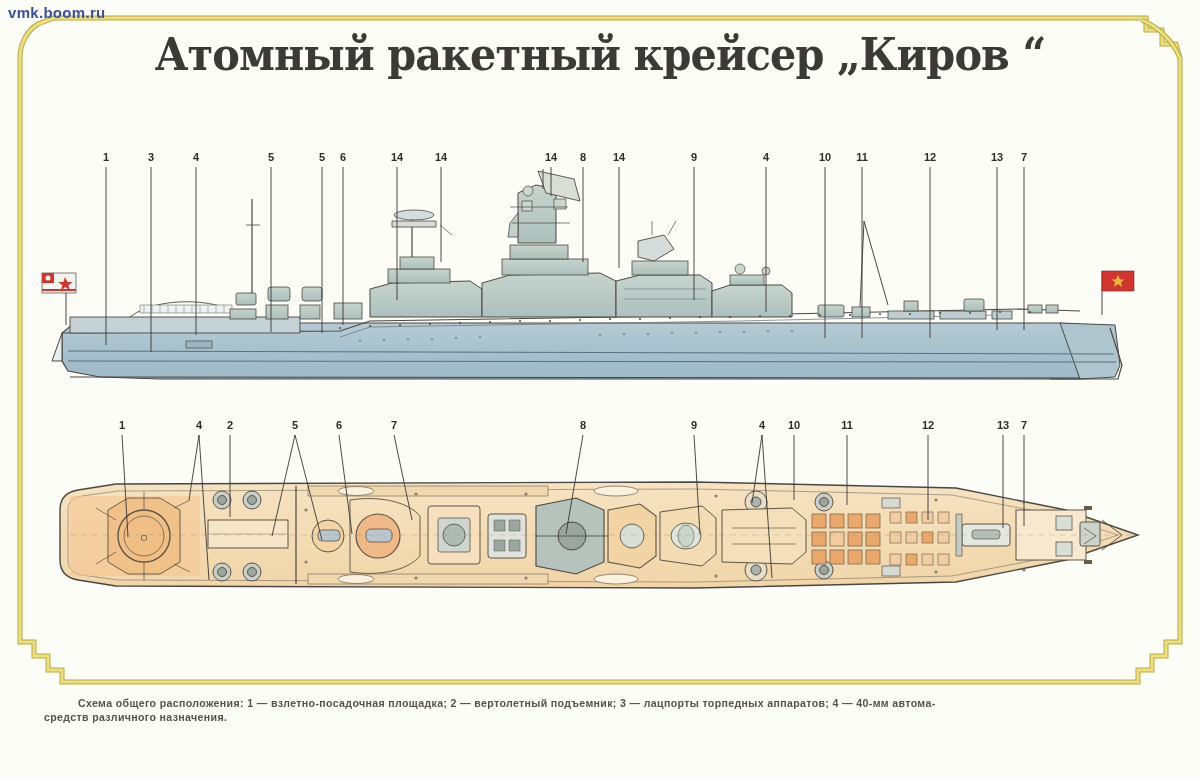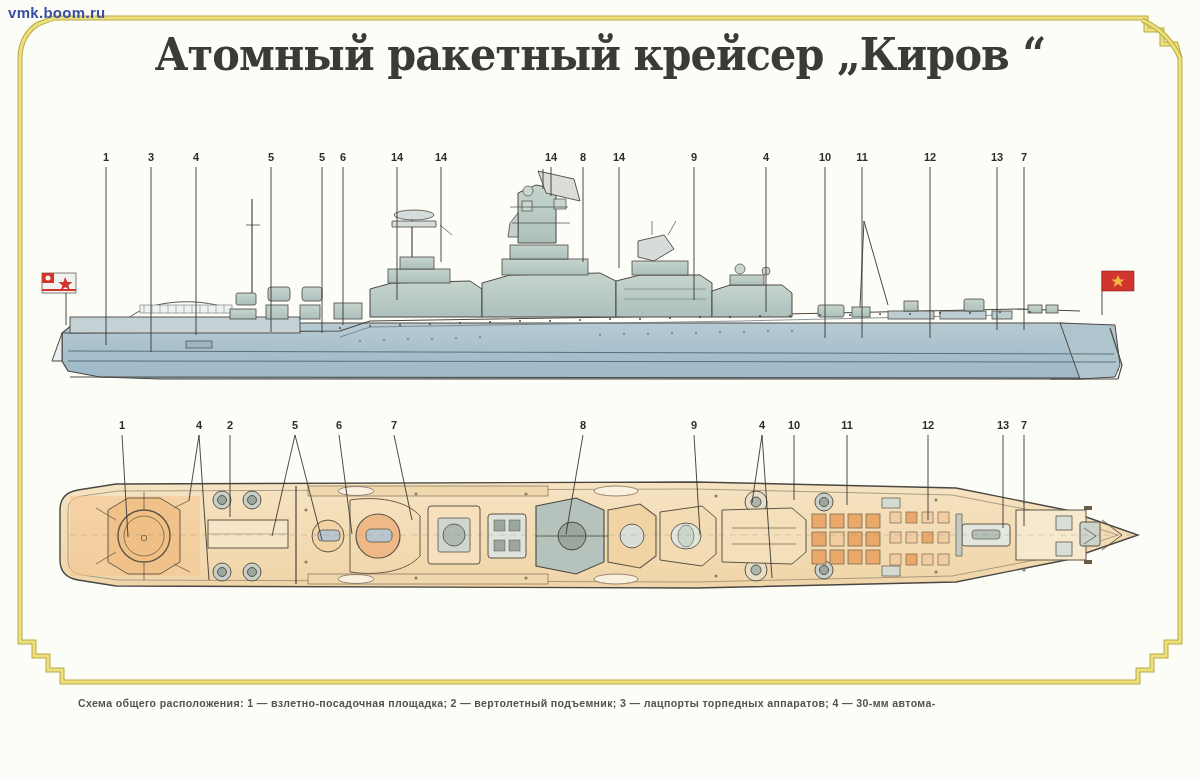--- a/index.html
+++ b/index.html
@@ -531,16 +531,17 @@
           <circle cx="660" cy="106" r="1.6"></circle>
         <circle cx="880" cy="30" r="1.6"></circle>
           <circle cx="880" cy="102" r="1.6"></circle>
         <circle cx="968" cy="32" r="1.6"></circle>
           <circle cx="968" cy="100" r="1.6"></circle>
       </g>
     </svg>
   </div>
 
   <div class="caption">
-    <p class="indent">Схема общего расположения: 1 — взлетно-посадочная площадка; 2 — вертолетный подъемник; 3 — лацпорты торпедных аппаратов; 4 — 30-мм автома-</p>
+    <p class="indent">Схема общего расположения: 1 — взлетно-посадочная площадка; 2 — вертолетный подъемник; 3 — лацпорты торпедных аппаратов; 4 — 40-мм автома-</p>
+    <p>средств различного назначения.</p>
   </div>
 
 </div>
 
 </body></html>

